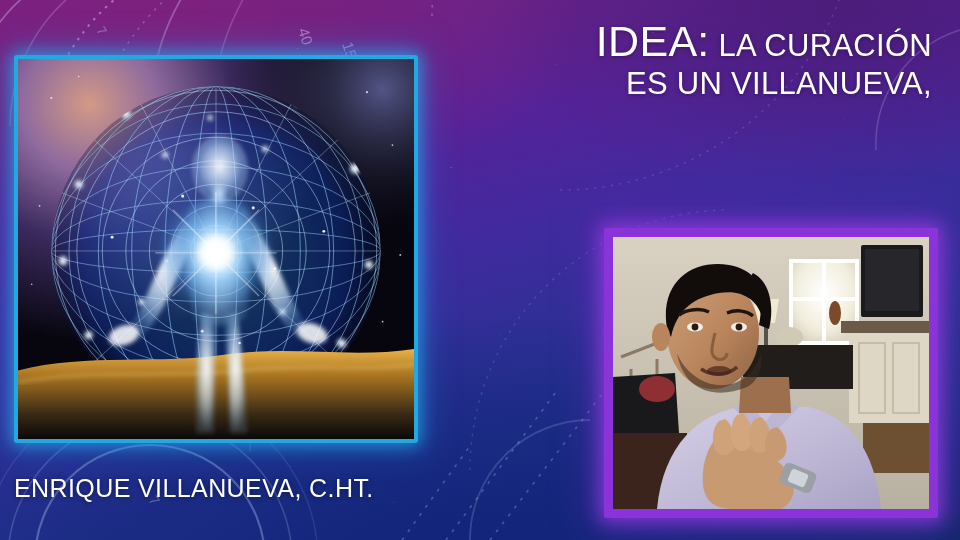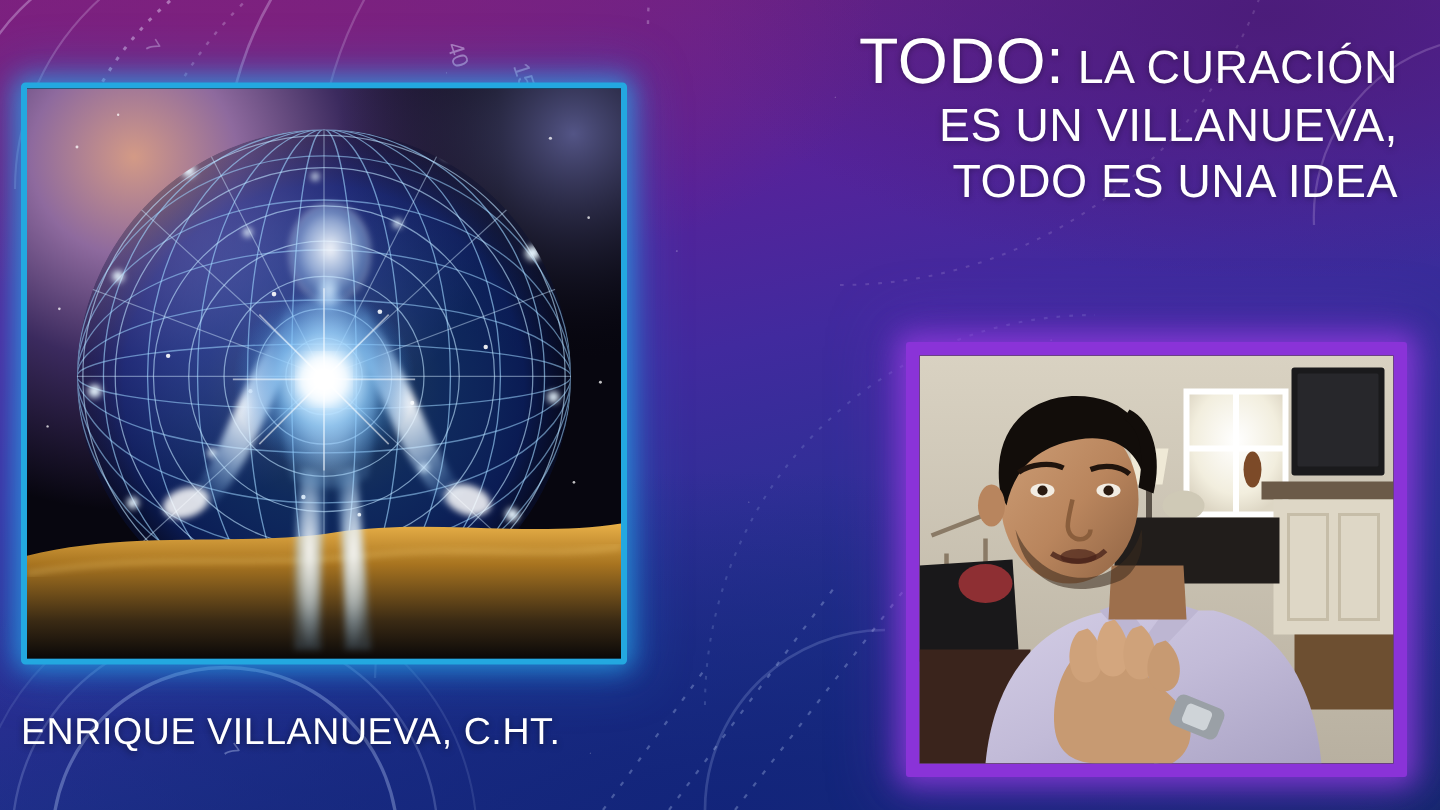--- a/index.html
+++ b/index.html
@@ -445,21 +445,20 @@
         <g>
           <rect x="168" y="230" width="34" height="22" rx="5" fill="#9aa0a6" transform="rotate(22 185 241)"></rect>
           <rect x="176" y="234" width="18" height="14" rx="3" fill="#cfd4d8" transform="rotate(22 185 241)"></rect>
         </g>
       </g>
     </svg>
   </div>
 
   <div class="title">
     <span class="ln">
-      <span class="lead">TODO:</span><span class="rest"> LA CURACIÓN</span>
+      <span class="lead">IDEA:</span><span class="rest"> LA CURACIÓN</span>
     </span>
     <span class="ln rest">ES UN VILLANUEVA,</span>
-    <span class="ln rest">TODO ES UNA IDEA</span>
   </div>
 
   <div class="caption">ENRIQUE VILLANUEVA, C.HT.</div>
 
 </div>
 
 </body></html>

